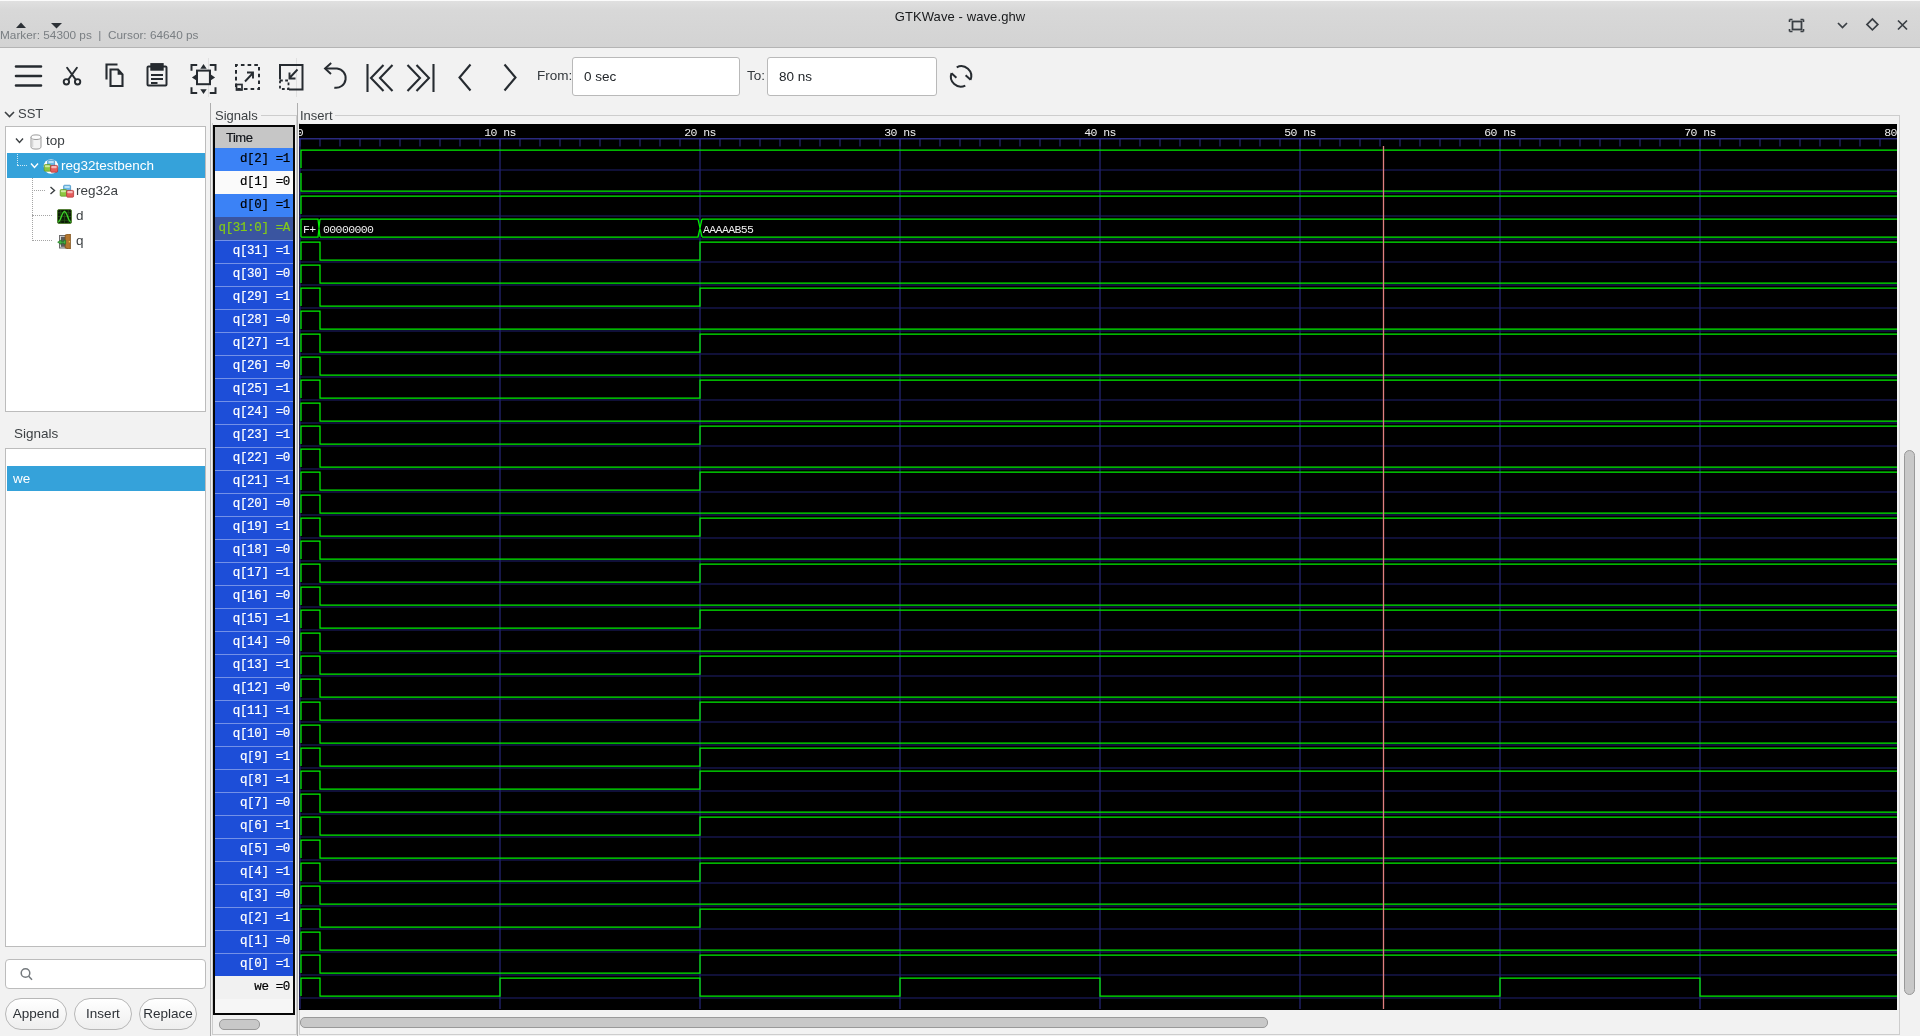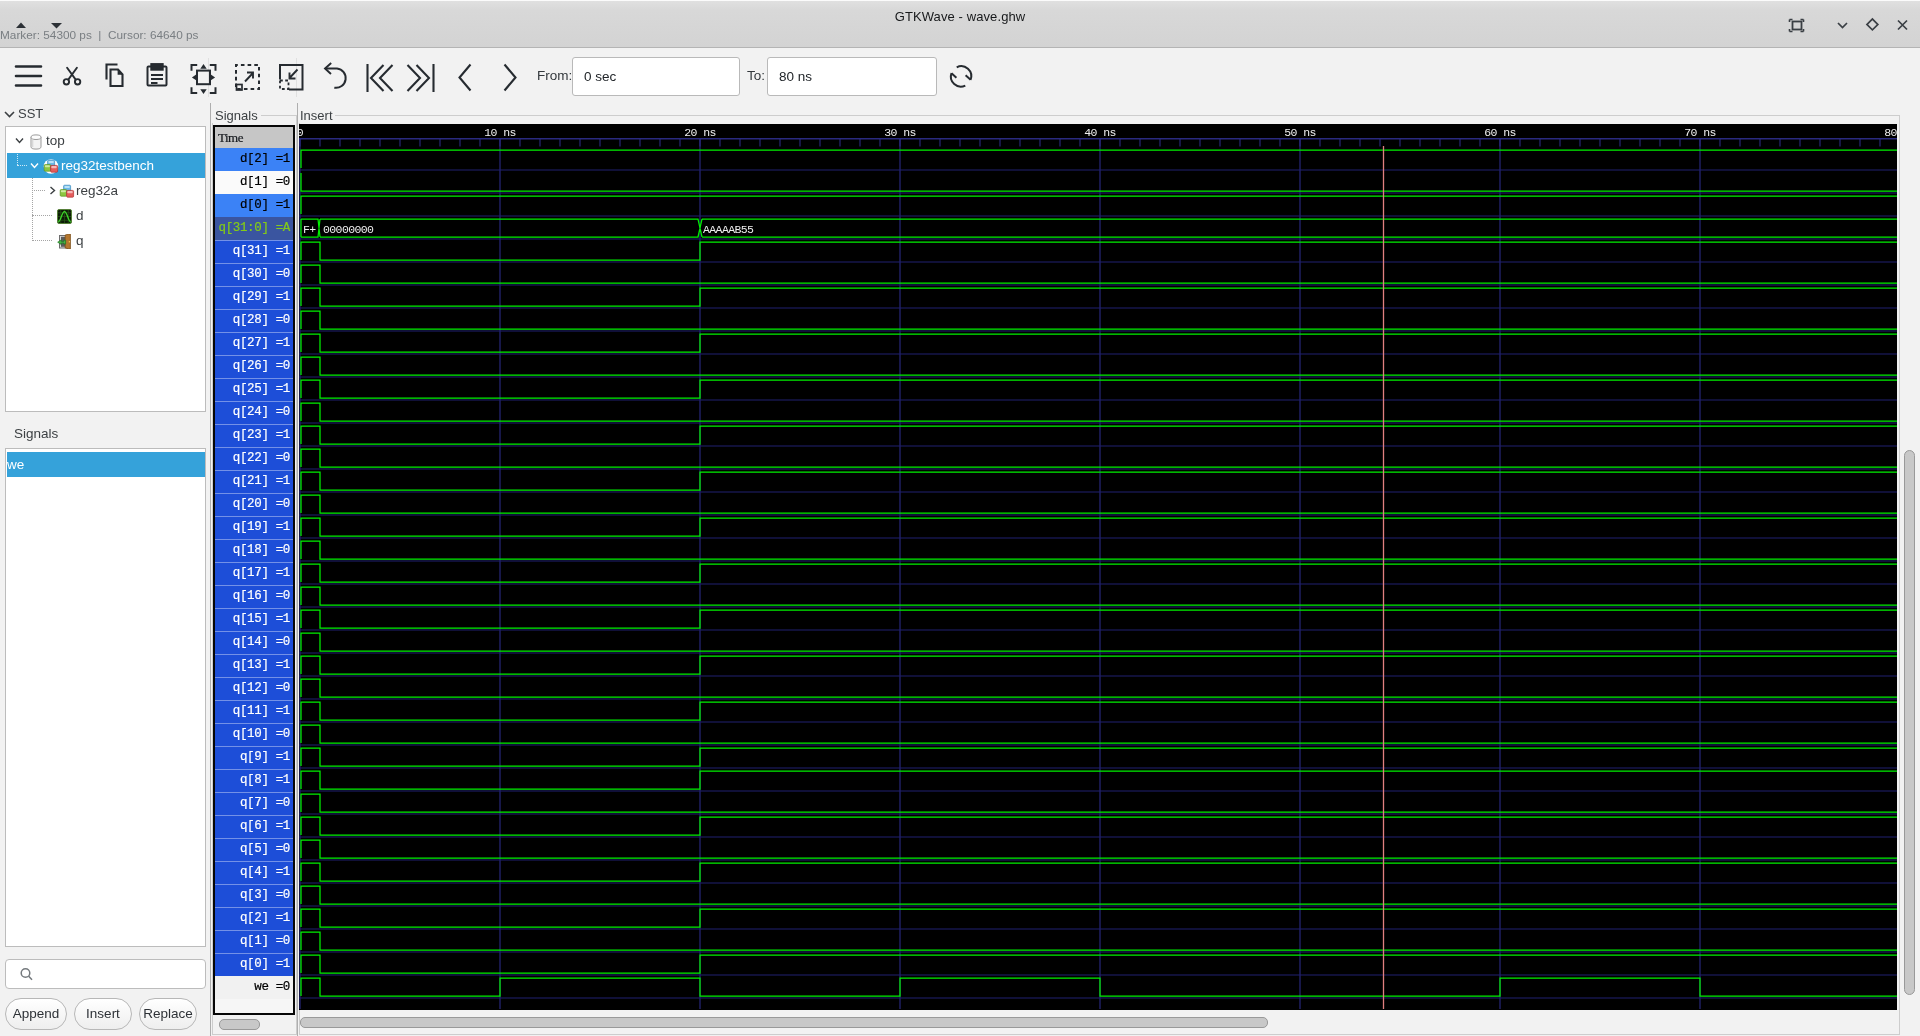--- a/index.html
+++ b/index.html
@@ -18,21 +18,21 @@
 #sigbox{position:absolute;left:5px;top:448px;width:201px;height:499px;background:#ffffff;border:1px solid #bcbcbc}
 .trow{position:absolute;left:1px;width:198px;height:25px;line-height:25px;font-size:13.5px;color:#3c4043;white-space:nowrap}
 .hl{background:#35a2da;color:#ffffff}
 .ticon{position:absolute;top:50%;margin-top:-7px}
 .chev{position:absolute;width:9px;height:9px}
 #searchbox{position:absolute;left:5px;top:959px;width:201px;height:30px;background:#fff;border:1px solid #bcbcbc;border-radius:4px}
 .btn{position:absolute;top:998px;height:32px;background:linear-gradient(#ffffff,#f5f5f5 60%,#eeeeee);
  border:1px solid #b7b7b7;border-radius:16px;font-size:13.5px;color:#2d3136;text-align:center;line-height:30px}
 #listpanel{position:absolute;left:213px;top:125px;width:82px;height:890px;background:#f6f6f6;border:2px solid #070707}
 #listhead{position:absolute;left:0;top:0;width:78px;height:21px;background:#c6c6c6;
- font-family:Liberation Serif, serif;font-size:13px;color:#14171c;line-height:21px;padding-left:3px;letter-spacing:-0.5px;-webkit-text-stroke:0.2px #14171c}
+ font-family:Liberation Sans, sans-serif;font-size:13px;color:#14171c;line-height:21px;padding-left:11px;letter-spacing:-0.5px;-webkit-text-stroke:0.2px #14171c}
 .srow{position:absolute;left:0;width:78px;height:23px;line-height:23px;font-family:"Liberation Mono",monospace;
  font-size:12.5px;letter-spacing:-0.35px;-webkit-text-stroke:0.2px currentColor;text-align:right;padding-right:3px;white-space:nowrap}
 .srow.d{background:#fafafa;color:#000}.srow.d0{background:#3b82f6}
 .srow.sel{background:#3a55a0;color:#84cc16}
 .srow.q{background:#1d4ed8;color:#fff;box-shadow:inset 0 1px 0 rgba(255,255,255,0.38)}
 .srow.we{background:#f1f1f1;color:#000}
 .hsb{position:absolute;height:9px;background:#c8c8c8;border:1px solid #999;border-radius:5px}
 #vsb{position:absolute;left:1904px;top:450px;width:11px;height:545px;background:#c8c8c8;border:1px solid #999;border-radius:6px}
 .dotv{position:absolute;width:1px;border-left:1px dotted #a5a5a5}
 .doth{position:absolute;height:1px;border-top:1px dotted #a5a5a5}
@@ -200,21 +200,21 @@
     </div>
     <div class="dotv" style="left:11px;top:27px;height:11px;border-color:#cde9f7"></div>
     <div class="doth" style="left:11px;top:38px;width:10px;border-color:#cde9f7"></div>
     <div class="dotv" style="left:26px;top:51px;height:63px"></div>
     <div class="doth" style="left:26px;top:63px;width:13px"></div>
     <div class="doth" style="left:26px;top:88px;width:20px"></div>
     <div class="doth" style="left:26px;top:113px;width:20px"></div>
   </div>
 <div class="plabel" style="left:11px;top:426px;font-size:13.5px">Signals</div>
 <div id="sigbox">
-    <div class="trow hl" style="top:3px;">we</div>
+    <div class="trow hl" style="top:17px;padding-left:6px">we</div>
   </div>
 <div id="searchbox">
     <svg width="20" height="20" viewBox="0 0 20 20" style="position:absolute;left:11px;top:5px" xmlns="http://www.w3.org/2000/svg">
       <circle cx="8.5" cy="8" r="4.3" stroke="#757a7e" stroke-width="1.5" fill="none"></circle>
       <path d="M11.7,11.2 15,14.7" stroke="#757a7e" stroke-width="1.5"></path>
     </svg>
   </div>
 <div class="btn" style="left:5px;width:62px">Append</div>
 <div class="btn" style="left:74px;width:58px">Insert</div>
 <div class="btn" style="left:139px;width:58px">Replace</div>

